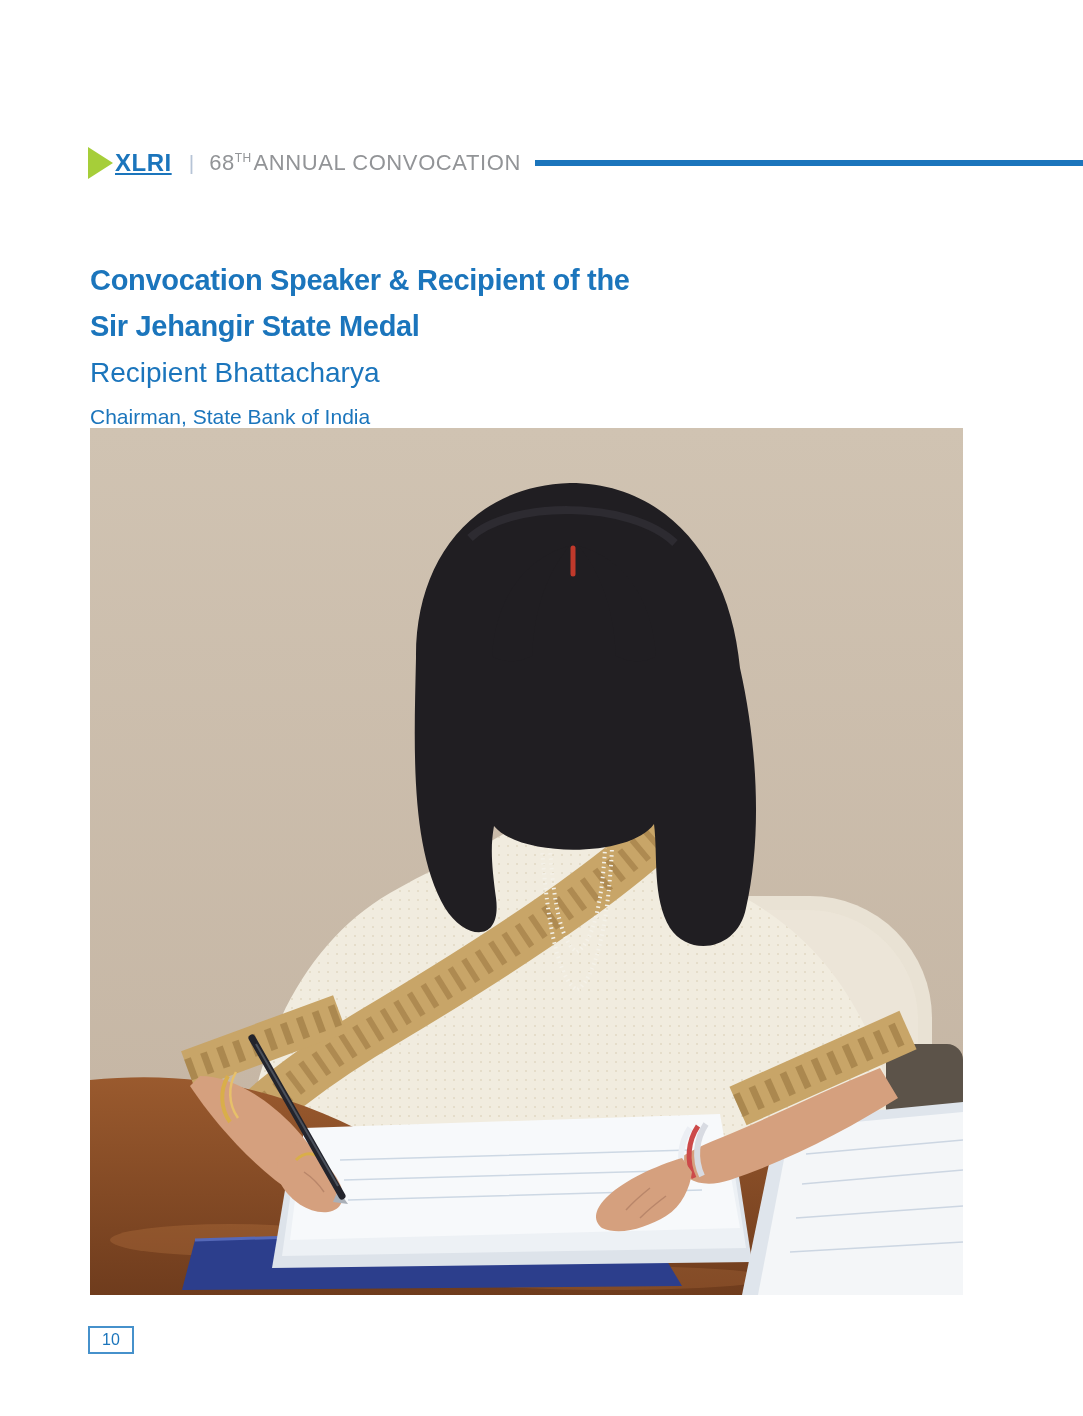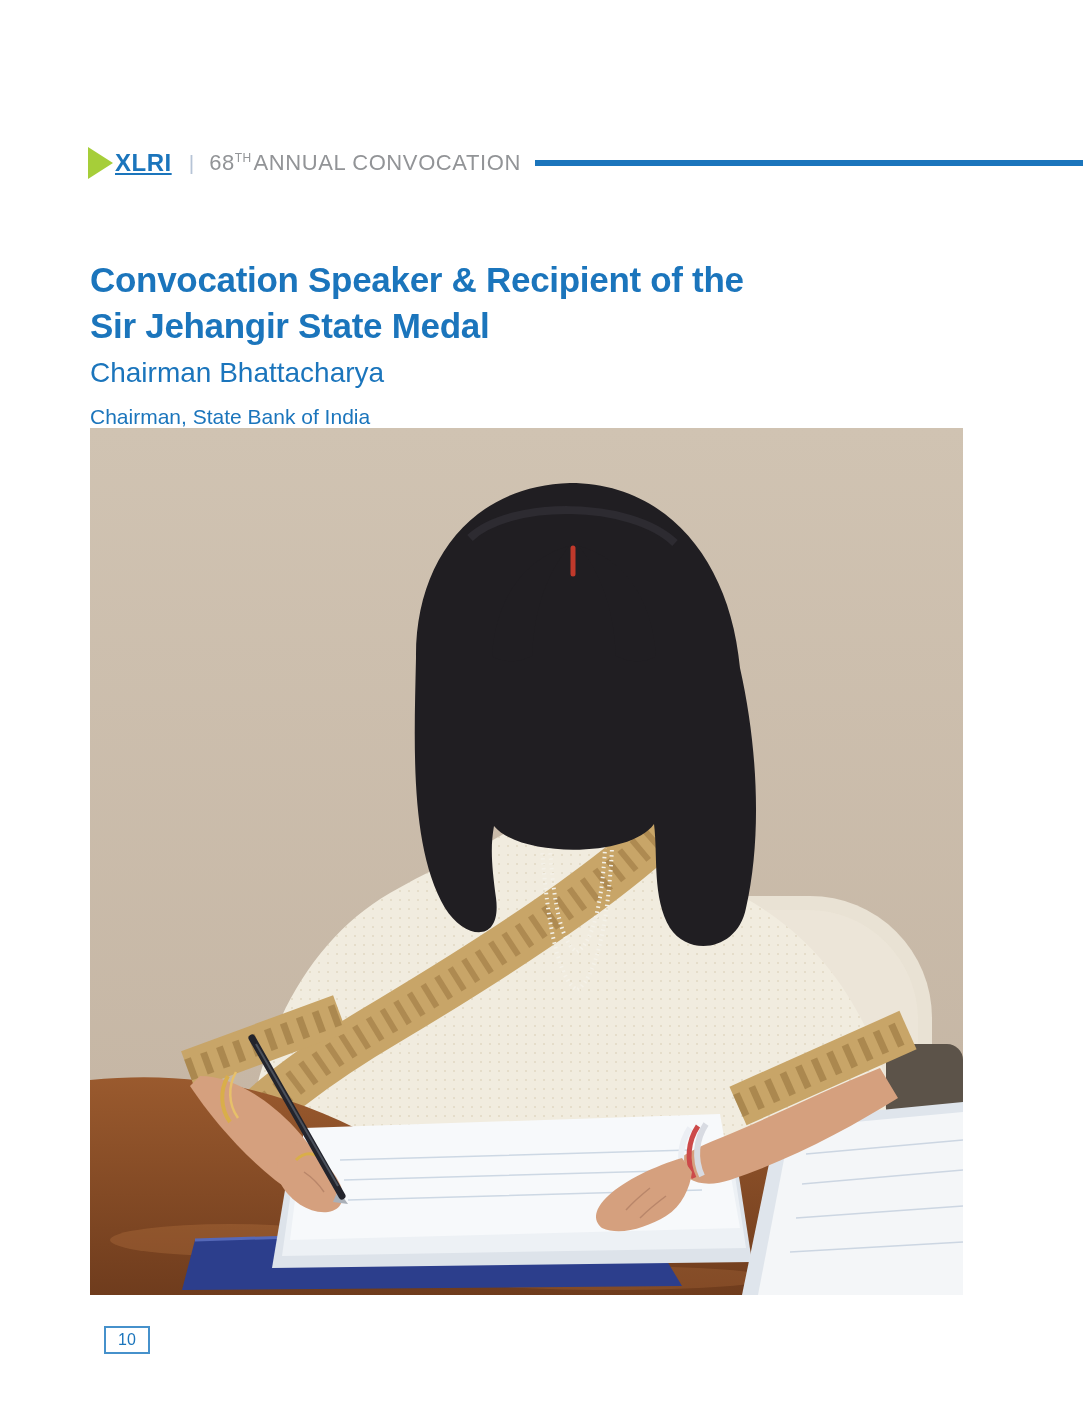--- a/index.html
+++ b/index.html
@@ -34,52 +34,52 @@
     color:var(--header-gray, #929497);
     font-size:22px; letter-spacing:.6px; white-space:nowrap;
   }
   .edition sup { font-size:12px; vertical-align:8px; letter-spacing:.3px; }
   .edition .rest { margin-left:2px; }
   .rule { flex:1; height:6px; background:var(--accent-blue, #1b75bc); margin-left:14px; }
 
   
   .heading { position:absolute; left:90px; top:257px; color:var(--accent-blue, #1b75bc); }
   .heading .big {
-    font-size:35px; font-weight:bold; line-height:46px; letter-spacing:-.3px;
+    font-size:29px; font-weight:bold; line-height:46px; letter-spacing:-.3px;
   }
   .heading .name { font-size:28px; line-height:34px; margin-top:7px; }
   .heading .role { font-size:21px; line-height:26px; margin-top:14px; }
 
   
   .photo { position:absolute; left:90px; top:428px; width:873px; height:867px; }
   .photo svg { display:block; width:100%; height:100%; }
 
   
   .pagenum {
-    position:absolute; left:104px; top:1326px; width:42px; height:24px;
+    position:absolute; left:88px; top:1326px; width:42px; height:24px;
     border:2px solid var(--page-number-border, #4691cb);
     color:var(--accent-blue, #1b75bc);
     font-size:16px; display:flex; align-items:center; justify-content:center;
   }
 </style>
 </head>
 <body>
 
 <header class="header">
   <span class="tri"></span>
   <span class="brand">XLRI</span>
   <span class="sep">|</span>
   <span class="edition"><span>68</span><sup>TH</sup><span class="rest">ANNUAL CONVOCATION</span></span>
   <span class="rule"></span>
 </header>
 
 <section class="heading">
   <div class="big">Convocation Speaker &amp; Recipient of the</div>
   <div class="big">Sir Jehangir State Medal</div>
-  <div class="name">Chairman Bhattacharya</div>
+  <div class="name">Recipient Bhattacharya</div>
   <div class="role">Chairman, State Bank of India</div>
 </section>
 
 <figure class="photo" style="margin:0;">
 <svg viewBox="0 0 873 867" xmlns="http://www.w3.org/2000/svg">
   <defs>
     <linearGradient id="wallG" x1="0" y1="0" x2="0" y2="1">
       <stop offset="0" stop-color="#d0c3b2"></stop>
       <stop offset="1" stop-color="#c3b3a1"></stop>
     </linearGradient>

